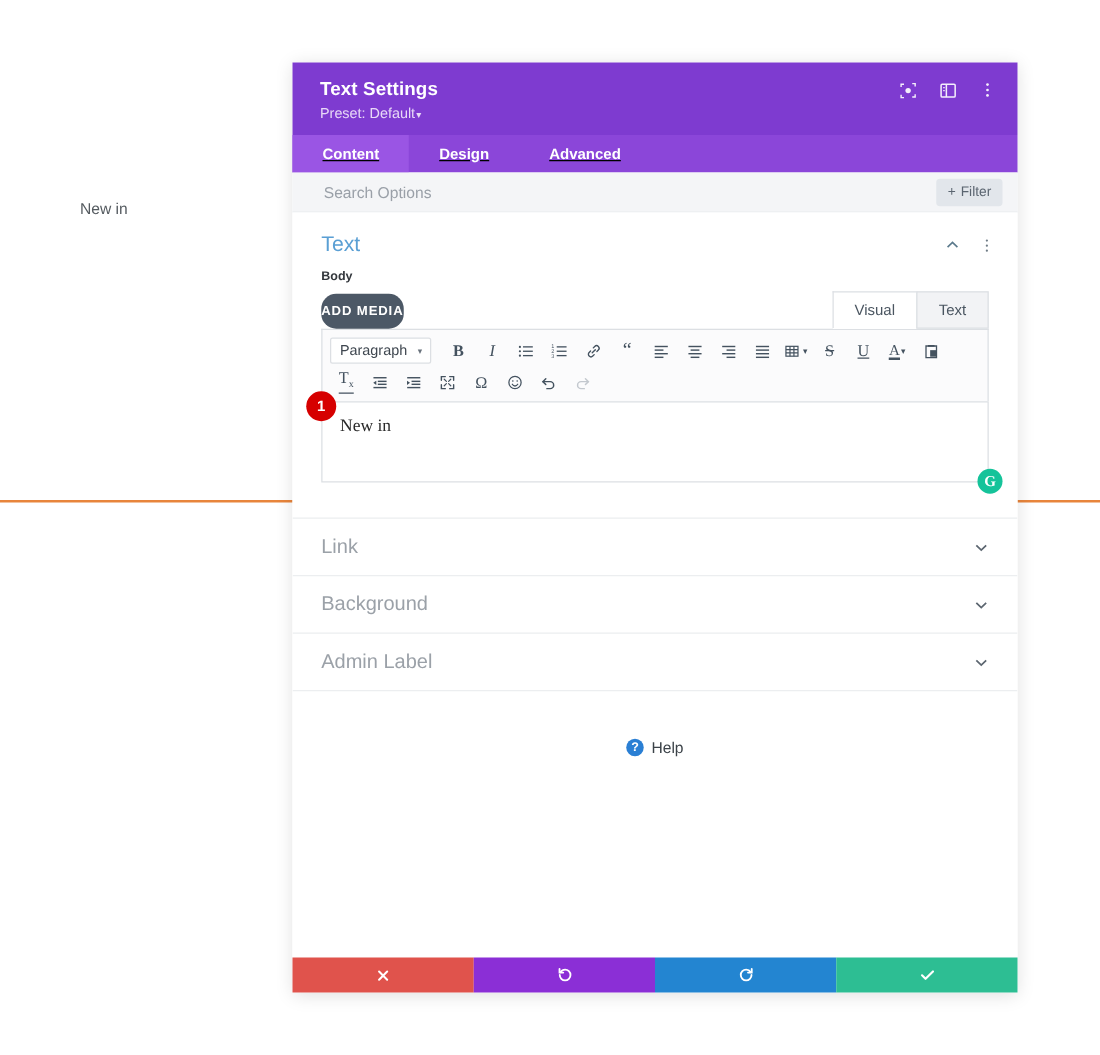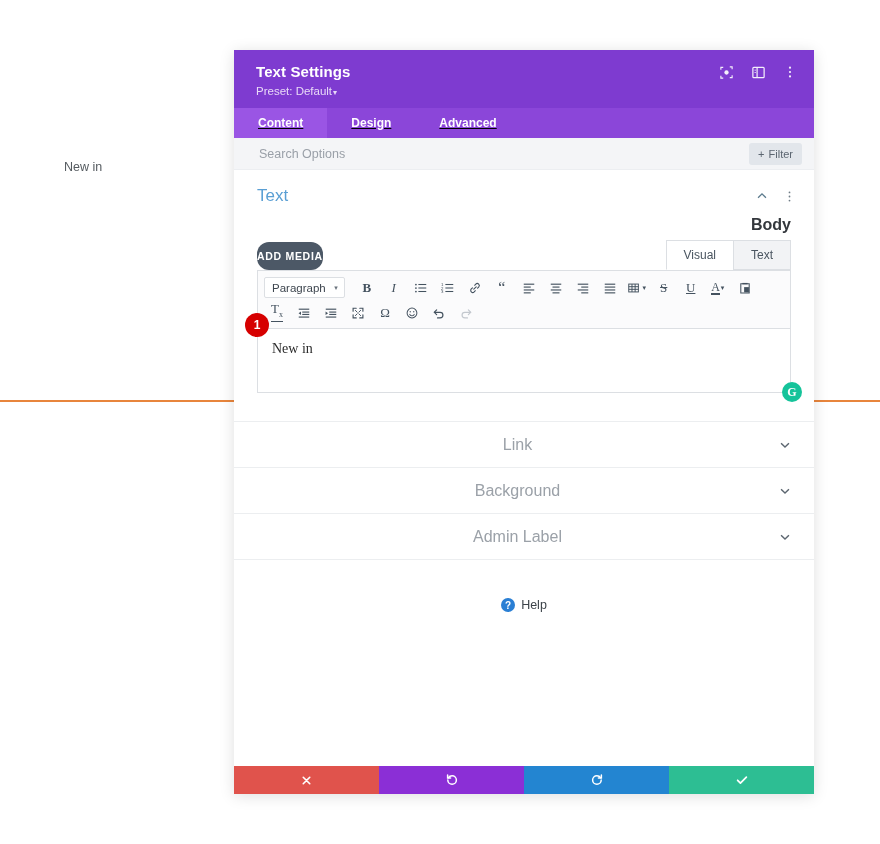--- a/index.html
+++ b/index.html
@@ -139,25 +139,24 @@
   }
   .section-title {
     color: #5a9fd4;
     font-size: 17px;
     flex: 1;
   }
   .sect-icons { display: flex; align-items: center; gap: 14px; }
   .sect-ic { cursor: pointer; display: flex; }
 
   .field-label {
-    font-size: 16px;
+    font-size: 10px;
     color: #33373c;
     font-weight: bold;
     padding: 0 23px 6px 23px;
-    text-align: right;
   }
 
   .editor-wrap { padding: 0 23px; }
   .editor-top {
     display: flex;
     align-items: flex-end;
     justify-content: space-between;
   }
   .add-media {
     background: #4c5866;
@@ -272,21 +271,20 @@
     display: flex;
     align-items: center;
     padding: 0 22px 0 23px;
     cursor: pointer;
   }
   .sec-collapsed:first-of-type { border-top: 1px solid #eceef0; }
   .sec-name {
     flex: 1;
     font-size: 16px;
     color: #9ba1a8;
-    text-align: center;
   }
   .chev-dn { color: #5c6670; display: flex; }
 
   .help-row {
     border-top: 1px solid #eceef0;
     display: flex;
     align-items: center;
     justify-content: center;
     gap: 6px;
     padding-top: 38px;

